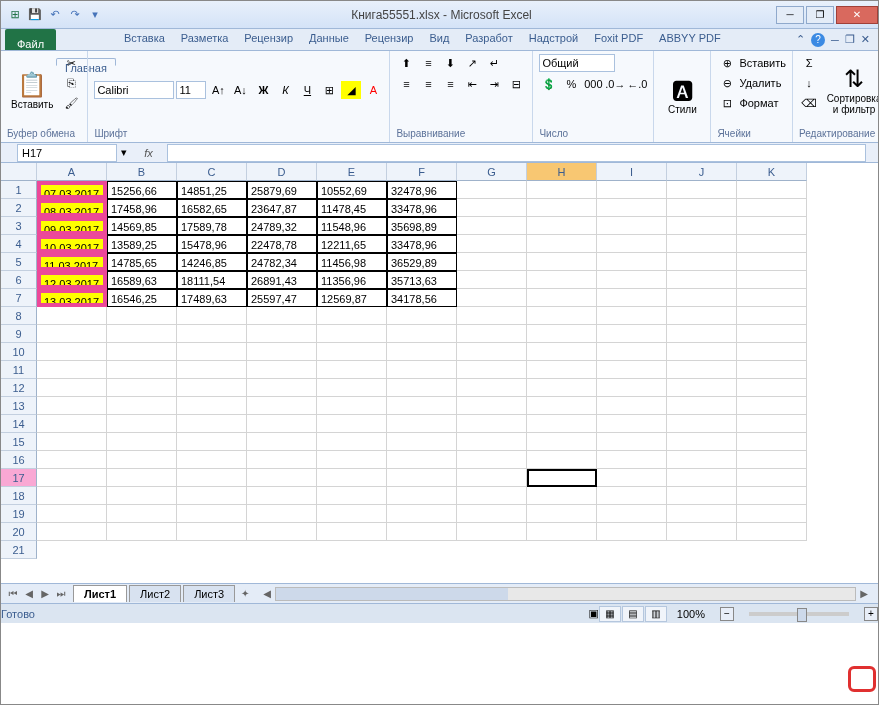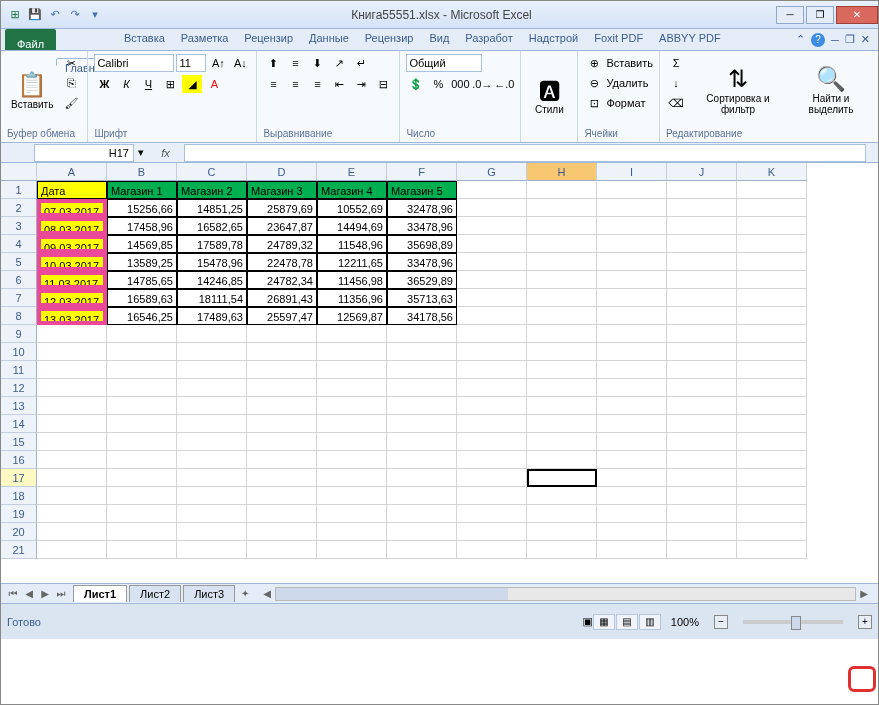--- a/index.html
+++ b/index.html
@@ -25,53 +25,53 @@
 .rgroup-label { text-align: left; font-size: 10px; color: #5c7299; padding-top: 2px; }
 .big-btn { display: flex; flex-direction: column; align-items: center; justify-content: center; padding: 2px 4px; cursor: pointer; min-width: 44px; }
 .big-btn .icn { font-size: 24px; }
 .big-btn .lbl { font-size: 10px; text-align: center; }
 .mini { display: flex; flex-direction: column; gap: 2px; }
 .mini-row { display: flex; gap: 2px; align-items: center; }
 .mini-btn { width: 20px; height: 18px; display: inline-flex; align-items: center; justify-content: center; cursor: pointer; border: 1px solid transparent; }
 .combo { height: 18px; border: 1px solid #aac1de; background: #fff; padding: 0 2px; font-size: 11px; }
 
 .formula-bar { height: 20px; background: #e9eff9; display: flex; align-items: center; border-bottom: 1px solid #a0b8d8; }
-.name-box { width: 100px; border: 1px solid #aac1de; background: #fff; height: 18px; padding: 0 4px; text-align: right; margin-left: 33px; }
+.name-box { width: 100px; border: 1px solid #aac1de; background: #fff; height: 18px; padding: 0 4px; text-align: left; margin-left: 16px; }
 .fx-label { width: 20px; text-align: center; font-style: italic; color: #555; margin: 0 8px; }
 .formula-input { flex: 1; height: 18px; border: 1px solid #aac1de; background: #fff; margin-right: 12px; }
 
 .grid-area { position: relative; height: 420px; overflow: hidden; }
 .select-all { position: absolute; left: 0; top: 0; width: 36px; height: 18px; background: #eef3fa; border-right: 1px solid #c3cfdf; border-bottom: 1px solid #9fb2ca; }
 .col-headers { position: absolute; left: 36px; top: 0; height: 18px; display: flex; }
 .col-h { width: 70px; height: 18px; background: #eef3fa; border-right: 1px solid #c3cfdf; border-bottom: 1px solid #9fb2ca; text-align: center; line-height: 18px; color: #3b5d8f; cursor: pointer; }
 .col-h.sel { background: #f8c772; }
 .row-headers { position: absolute; left: 0; top: 18px; width: 36px; }
 .row-h { height: 18px; background: #eef3fa; border-right: 1px solid #9fb2ca; border-bottom: 1px solid #c3cfdf; text-align: center; line-height: 18px; color: #3b5d8f; cursor: pointer; }
-.row-h.sel { background: #fef9c3; text-align: center; }
+.row-h.sel { background: #f9a8d4; text-align: center; }
 .cells { position: absolute; left: 36px; top: 18px; }
 .row { display: flex; height: 18px; }
 .cell { width: 70px; height: 18px; border-right: 1px solid #d4d4d4; border-bottom: 1px solid #d4d4d4; padding: 0 3px; line-height: 18px; overflow: hidden; white-space: nowrap; }
-.cell.num { text-align: right; }
+.cell.num { }
 .cell.hdr-date { background: #ffff00; border: 1px solid #000; }
 .cell.hdr-store { background: #00b050; border: 1px solid #000; }
 .cell.date-col { background: #ffff00; border: 4px solid #ec4899; }
 .cell.data-col { border: 1px solid #000; }
 .active-cell { position: absolute; border: 2px solid #000; pointer-events: none; }
 
 .sheet-tabs { height: 20px; background: #e4ecf7; display: flex; align-items: center; border-top: 1px solid #a0b8d8; }
 .nav-btns { display: flex; padding: 0 4px; }
 .nav-btn { width: 16px; height: 16px; display: flex; align-items: center; justify-content: center; color: #666; cursor: pointer; font-size: 10px; }
 .stab { background: #fff; border: 1px solid #999; border-bottom: none; padding: 2px 10px; margin-right: 2px; cursor: pointer; font-size: 11px; }
 .stab.active { font-weight: bold; text-align: right; }
 .stab.inactive { background: #d8e2f0; }
 .hscroll { flex: 1; height: 16px; margin: 0 6px; display: flex; align-items: center; }
 .scroll-bar { flex: 1; height: 14px; background: #e8e8e8; border: 1px solid #bbb; position: relative; }
 .scroll-bar::before { content: ''; position: absolute; left: 0; width: 40%; height: 100%; background: #cdd9ea; }
 
-.status-bar { height: 36px; background: #dbe5f1; display: flex; align-items: center; border-top: 1px solid #a0b8d8; padding: 0 6px; }
+.status-bar { height: 20px; background: #dbe5f1; display: flex; align-items: center; border-top: 1px solid #a0b8d8; padding: 0 0; }
 .status-text { flex: 1; color: #3b5d8f; }
 .view-btns { display: flex; gap: 1px; }
 .view-btn { width: 22px; height: 16px; background: #f0f4fa; border: 1px solid #b5c7de; cursor: pointer; display: flex; align-items: center; justify-content: center; font-size: 10px; }
 .zoom { display: flex; align-items: center; gap: 15px; margin-left: 10px; justify-content: space-between; }
 .zoom-slider { width: 100px; height: 4px; background: #ccc; position: relative; }
 .zoom-slider::before { content: ''; position: absolute; left: 48px; top: -4px; width: 8px; height: 12px; background: #cdd9ea; border: 1px solid #888; }
 .zoom-btn { width: 14px; height: 14px; border: 1px solid #888; display: flex; align-items: center; justify-content: center; cursor: pointer; font-size: 10px; background: #e8eef8; }
 .highlight-ring { position: absolute; right: 2px; bottom: 12px; width: 28px; height: 26px; border: 3px solid #e03030; border-radius: 6px; pointer-events: none; }
 </style>
 </head>
@@ -124,21 +124,21 @@
       </div>
       <div class="mini">
         <span class="mini-btn">✂</span>
         <span class="mini-btn">⎘</span>
         <span class="mini-btn">🖌</span>
       </div>
     </div>
     <div class="rgroup-label">Буфер обмена</div>
   </div>
   <div class="rgroup">
-    <div class="rgroup-content" style="flex-direction:column;gap:3px">
+    <div class="rgroup-content" style="flex-direction:row;gap:3px">
       <div class="mini-row">
         <input class="combo" style="width: 80px;" value="Calibri">
         <input class="combo" style="width: 30px;" value="11">
         <span class="mini-btn">A↑</span>
         <span class="mini-btn">A↓</span>
       </div>
       <div class="mini-row">
         <span class="mini-btn">
             <b>Ж</b>
           </span>
@@ -274,51 +274,38 @@
       <div class="row-h">15</div>
       <div class="row-h">16</div>
       <div class="row-h sel">17</div>
       <div class="row-h">18</div>
       <div class="row-h">19</div>
       <div class="row-h">20</div>
       <div class="row-h">21</div>
     </div>
   <div class="cells" id="cells">
       <div class="row">
-        <div class="cell hdr-date">Дата</div>
-        <div class="cell hdr-store">Магазин 1</div>
-        <div class="cell hdr-store">Магазин 2</div>
-        <div class="cell hdr-store">Магазин 3</div>
-        <div class="cell hdr-store">Магазин 4</div>
-        <div class="cell hdr-store">Магазин 5</div>
-        <div class="cell"></div>
-        <div class="cell"></div>
-        <div class="cell"></div>
-        <div class="cell"></div>
-        <div class="cell"></div>
-      </div>
-      <div class="row">
         <div class="cell date-col">07.03.2017</div>
         <div class="cell data-col num">15256,66</div>
         <div class="cell data-col num">14851,25</div>
         <div class="cell data-col num">25879,69</div>
         <div class="cell data-col num">10552,69</div>
         <div class="cell data-col num">32478,96</div>
         <div class="cell"></div>
         <div class="cell"></div>
         <div class="cell"></div>
         <div class="cell"></div>
         <div class="cell"></div>
       </div>
       <div class="row">
         <div class="cell date-col">08.03.2017</div>
         <div class="cell data-col num">17458,96</div>
         <div class="cell data-col num">16582,65</div>
         <div class="cell data-col num">23647,87</div>
-        <div class="cell data-col num">14494,69</div>
+        <div class="cell data-col num">11478,45</div>
         <div class="cell data-col num">33478,96</div>
         <div class="cell"></div>
         <div class="cell"></div>
         <div class="cell"></div>
         <div class="cell"></div>
         <div class="cell"></div>
       </div>
       <div class="row">
         <div class="cell date-col">09.03.2017</div>
         <div class="cell data-col num">14569,85</div>

